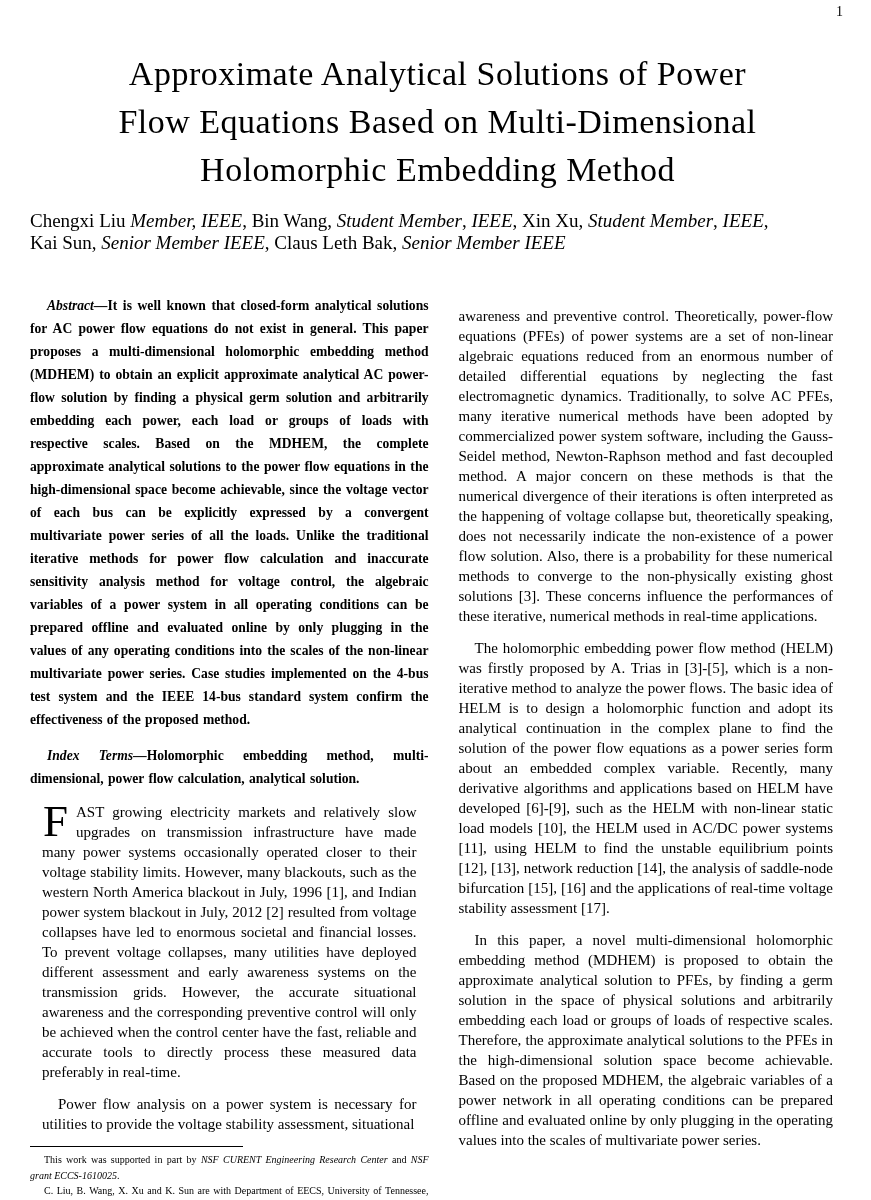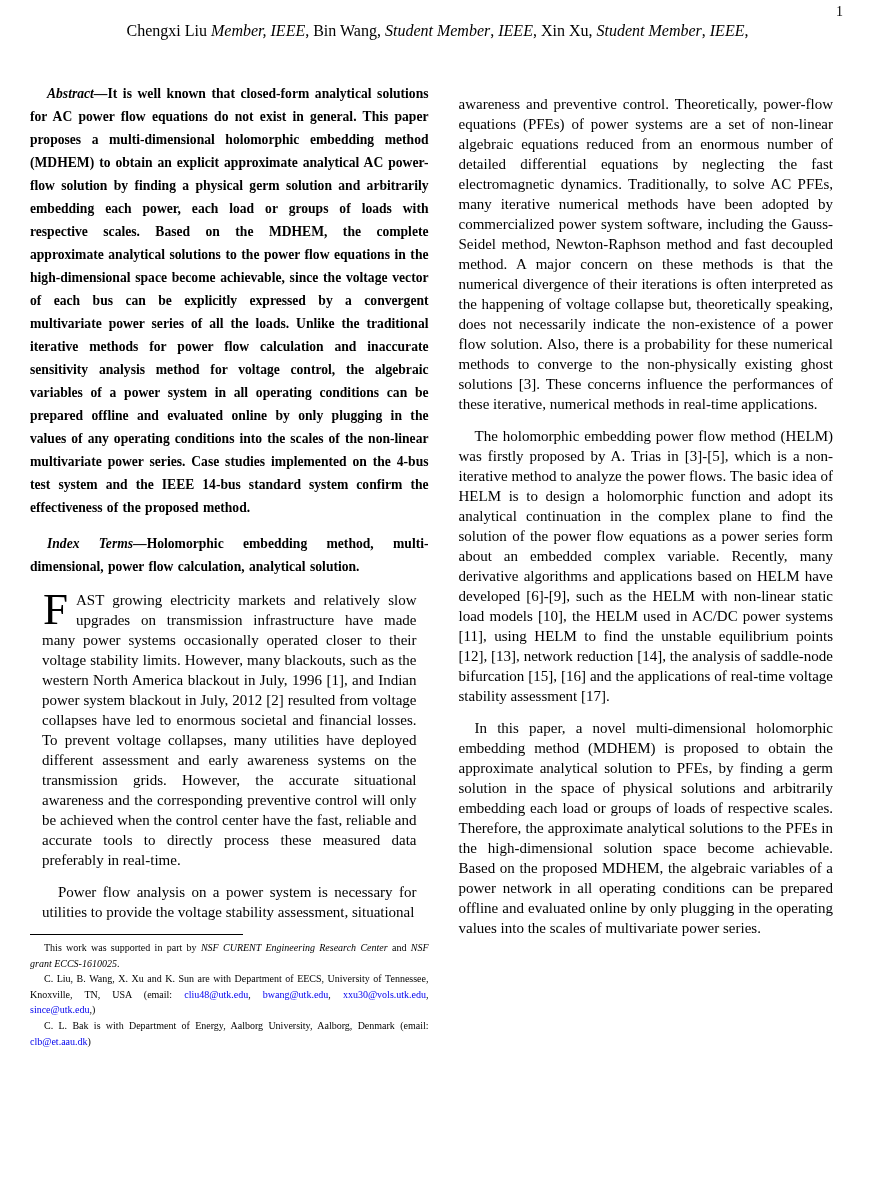--- a/index.html
+++ b/index.html
@@ -30,22 +30,22 @@
   }
   .title {
     margin: 30px 10px 16px 10px;
     font-size: 34px;
     font-weight: normal;
     text-align: center;
     line-height: 48px;
     letter-spacing: 0.5px;
   }
   .authors {
-    text-align: center;
-    font-size: 16px;
+    text-align: left;
+    font-size: 19px;
     line-height: 22px;
   }
   .it { font-style: italic; }
   .columns {
     display: flex;
     gap: 18px;
     margin-top: 40px;
   }
   .col {
     flex: 1 1 0;
@@ -99,22 +99,28 @@
   }
   .lnk { color: var(--link-color, #0000EE); }
 </style>
 </head>
 <body>
 
 <div class="page">
 
   <div class="page-number">1</div>
 
+  <h1 class="title">
+    <div>Approximate Analytical Solutions of Power</div>
+    <div>Flow Equations Based on Multi-Dimensional</div>
+    <div>Holomorphic Embedding Method</div>
+  </h1>
 
   <div class="authors"><span>Chengxi Liu </span><span class="it">Member, IEEE</span><span>, Bin Wang, </span><span class="it">Student Member</span><span>, </span><span class="it">IEEE</span><span>, Xin Xu, </span><span class="it">Student Member</span><span>, </span><span class="it">IEEE</span><span>,</span></div>
+  <div class="authors"><span>Kai Sun, </span><span class="it">Senior Member IEEE</span><span>, Claus Leth Bak, </span><span class="it">Senior Member IEEE</span></div>
 
   <div class="columns">
 
     <div class="col">
       <p class="abstract"><span class="it">Abstract</span><span>—It is well known that closed-form analytical solutions for AC power flow equations do not exist in general. This paper proposes a multi-dimensional holomorphic embedding method (MDHEM) to obtain an explicit approximate analytical AC power-flow solution by finding a physical germ solution and arbitrarily embedding each power, each load or groups of loads with respective scales. Based on the MDHEM, the complete approximate analytical solutions to the power flow equations in the high-dimensional space become achievable, since the voltage vector of each bus can be explicitly expressed by a convergent multivariate power series of all the loads. Unlike the traditional iterative methods for power flow calculation and inaccurate sensitivity analysis method for voltage control, the algebraic variables of a power system in all operating conditions can be prepared offline and evaluated online by only plugging in the values of any operating conditions into the scales of the non-linear multivariate power series. Case studies implemented on the 4-bus test system and the IEEE 14-bus standard system confirm the effectiveness of the proposed method.</span></p>
       <p class="abstract index-terms"><span class="it">Index Terms</span><span>—Holomorphic embedding method, multi-dimensional, power flow calculation, analytical solution.</span></p>
 
 
       <p class="body-text"><span class="dropcap">F</span><span>AST growing electricity markets and relatively slow upgrades on transmission infrastructure have made many power systems occasionally operated closer to their voltage stability limits. However, many blackouts, such as the western North America blackout in July, 1996 [1], and Indian power system blackout in July, 2012 [2] resulted from voltage collapses have led to enormous societal and financial losses. To prevent voltage collapses, many utilities have deployed different assessment and early awareness systems on the transmission grids. However, the accurate situational awareness and the corresponding preventive control will only be achieved when the control center have the fast, reliable and accurate tools to directly process these measured data preferably in real-time.</span></p>
 

